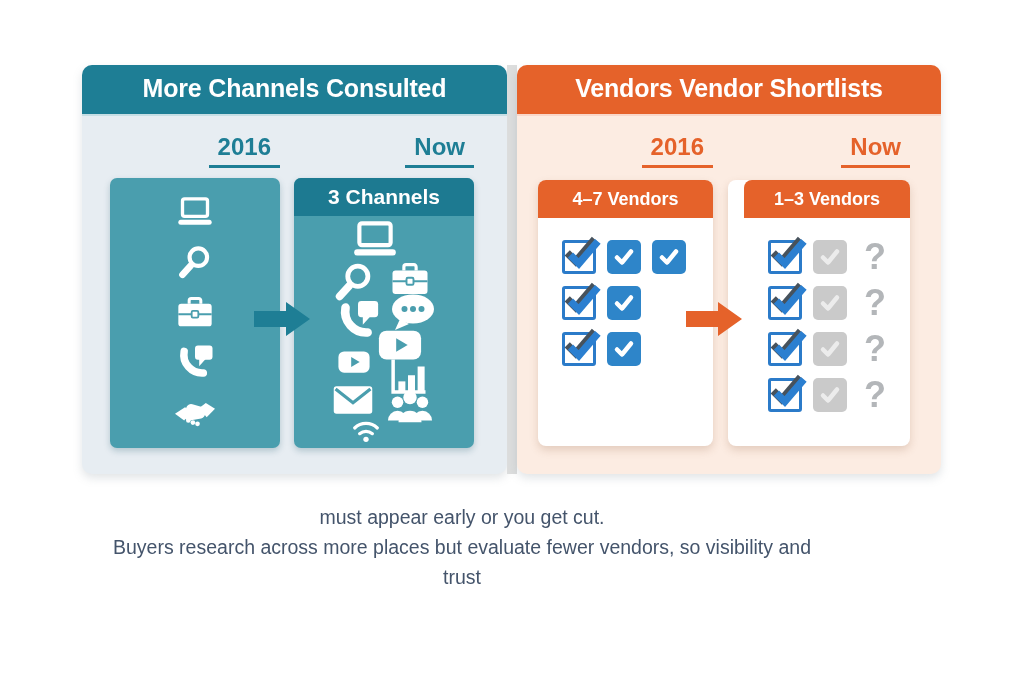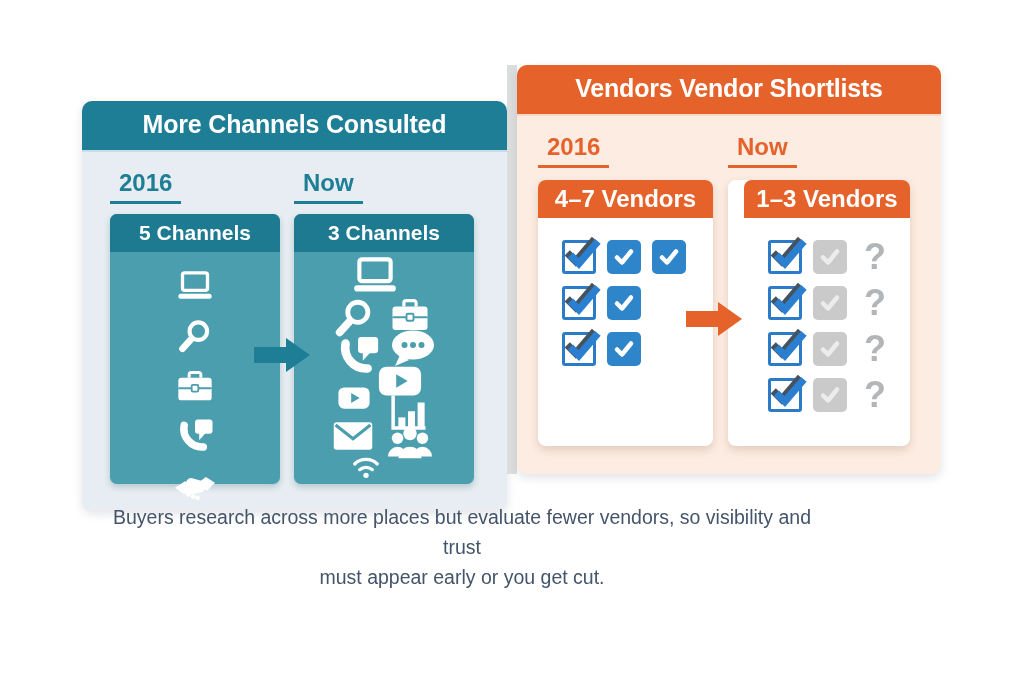--- a/index.html
+++ b/index.html
@@ -9,31 +9,31 @@
     --check-blue:#2b7fd0; --check-dark:#47525c; --checkbox-gray:#cacaca;
     --gray-check-mark:#ececec; --question-gray:#b3b6b9; --caption-text:#44546b;
   }
   *{margin:0;padding:0;box-sizing:border-box;}
   html,body{background:#fff;}
   body{font-family:"Liberation Sans",sans-serif;}
   .canvas{position:relative;width:1024px;height:683px;background:#fff;overflow:hidden;}
 
   .panel{position:absolute;top:65px;height:409px;border-radius:10px;
          box-shadow:0 4px 10px rgba(120,130,140,.22);}
-  .panel-left{left:82px;width:425px;background:var(--panel-left-bg);margin-top:36px;}
+  .panel-left{left:82px;width:425px;background:var(--panel-left-bg);}
   .panel-right{left:517px;width:424px;background:var(--panel-right-bg);}
   .divider{position:absolute;left:507px;top:65px;width:10px;height:409px;background:var(--divider);}
 
   .panel-header{height:51px;line-height:47px;text-align:center;color:#fff;
     font-size:25px;font-weight:bold;letter-spacing:-.2px;
     border-radius:10px 10px 0 0;border-bottom:2px solid rgba(255,255,255,.75);}
   .panel-left .panel-header{background:var(--teal);}
   .panel-right .panel-header{background:var(--orange);}
 
-  .year{position:absolute;top:68px;text-align:left;font-size:24px;font-weight:bold;}
+  .year{position:absolute;top:68px;text-align:right;font-size:24px;font-weight:bold;}
   .panel-left .year{color:var(--teal);}
   .panel-right .year{color:var(--orange);}
   .year span{display:inline-block;border-bottom:3px solid currentColor;padding:0 9px 4px;}
 
   
   .tcard{position:absolute;top:113px;height:270px;border-radius:7px;
     background:var(--teal-card);box-shadow:0 3px 6px rgba(25,85,105,.25);}
   .tcard-header{height:38px;line-height:38px;background:var(--teal-card-header);
     color:#fff;font-size:21px;font-weight:bold;text-align:center;border-radius:7px 7px 0 0;}
   .tcard-body{height:232px;}
@@ -41,21 +41,21 @@
     justify-content:space-evenly;height:100%;padding:5px 0;}
   .icons-column .icon{width:44px;height:40px;}
   .icons-column .icon[data-name="handshake-icon"]{width:58px;}
   .icons-scatter{position:relative;height:100%;}
   .icon svg{width:100%;height:100%;display:block;}
 
   
   .vcard{position:absolute;top:115px;height:266px;border-radius:8px;background:#fff;
     box-shadow:0 4px 9px rgba(140,90,60,.22);}
   .vcard-header{height:38px;line-height:38px;background:var(--orange);color:#fff;
-    font-size:24px;font-weight:bold;text-align:center;border-radius:8px 8px 0 0;}
+    font-size:18px;font-weight:bold;text-align:center;border-radius:8px 8px 0 0;}
   .cb-grid{padding:22px 0 0 24px;display:flex;flex-direction:column;gap:12px;}
   .cb-row{display:flex;gap:11px;align-items:center;}
   .cb{width:34px;height:34px;flex:0 0 auto;}
   .cb.outline{background:#fff;border:3.5px solid var(--checkbox-outline);
     border-radius:3px;position:relative;}
   .cb.outline svg{position:absolute;left:-2px;top:-8px;width:38px;height:38px;overflow:visible;}
   .cb.solid,.cb.gray{border-radius:5px;display:flex;align-items:center;justify-content:center;}
   .cb.solid{background:var(--checkbox-blue);}
   .cb.gray{background:var(--checkbox-gray);}
   .cb.solid svg,.cb.gray svg{width:24px;height:24px;}
@@ -76,21 +76,20 @@
       <span data-name="channels-panel-title-text">More Channels Consulted</span>
     </div>
     <div class="year" style="left:28px;width:170px;" data-name="channels-2016-label">
       <span>2016</span>
     </div>
     <div class="year" style="left:212px;width:180px;" data-name="channels-now-label">
       <span>Now</span>
     </div>
 
     <div class="tcard" style="left:28px;width:170px;" data-name="channels-2016-card">
-      <div class="tcard-header" data-name="channels-2016-card-header">5 Channels</div>
       <div class="tcard-body icons-column" id="icons-2016" data-name="channels-2016-icon-list">
           <div class="icon" data-name="laptop-icon">
             <svg viewBox="0 0 48 48">
               <rect x="9" y="7" width="30" height="21" rx="2.5" fill="none" stroke="#fff" stroke-width="4"></rect>
               <rect x="4" y="32" width="40" height="6" rx="3" fill="#fff"></rect>
             </svg>
           </div>
           <div class="icon" data-name="search-icon">
             <svg viewBox="0 0 48 48">
               <circle cx="28" cy="17" r="10.5" fill="none" stroke="#fff" stroke-width="5"></circle>
@@ -344,17 +343,17 @@
     </div>
 
     <div class="arrow" style="left:169px;top:236px;" data-name="orange-arrow-icon">
       <svg width="56" height="36" viewBox="0 0 56 36">
           <path d="M0 10 H32 V1 L56 18 L32 35 V26 H0 Z" fill="var(--orange)"></path>
         </svg>
     </div>
   </div>
 
   <div class="caption" data-name="caption">
+    <div data-name="caption-line-2">must appear early or you get cut.</div>
     <div data-name="caption-line-1">Buyers research across more places but evaluate fewer vendors, so visibility and trust</div>
-    <div data-name="caption-line-2">must appear early or you get cut.</div>
   </div>
 
 </div>
 
 </body></html>

